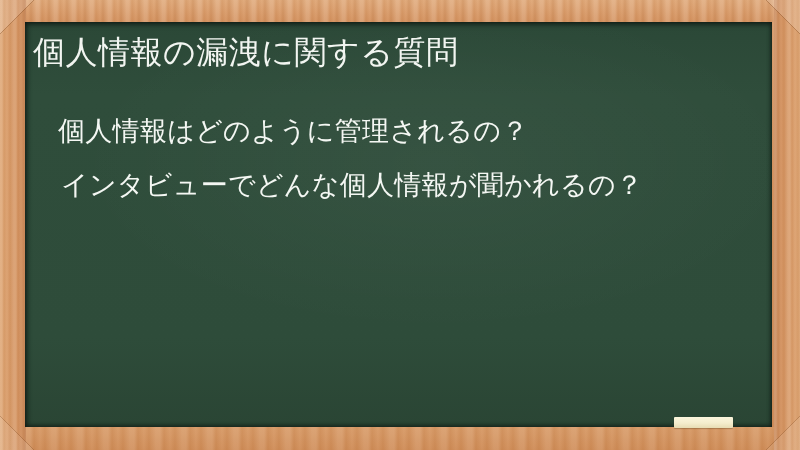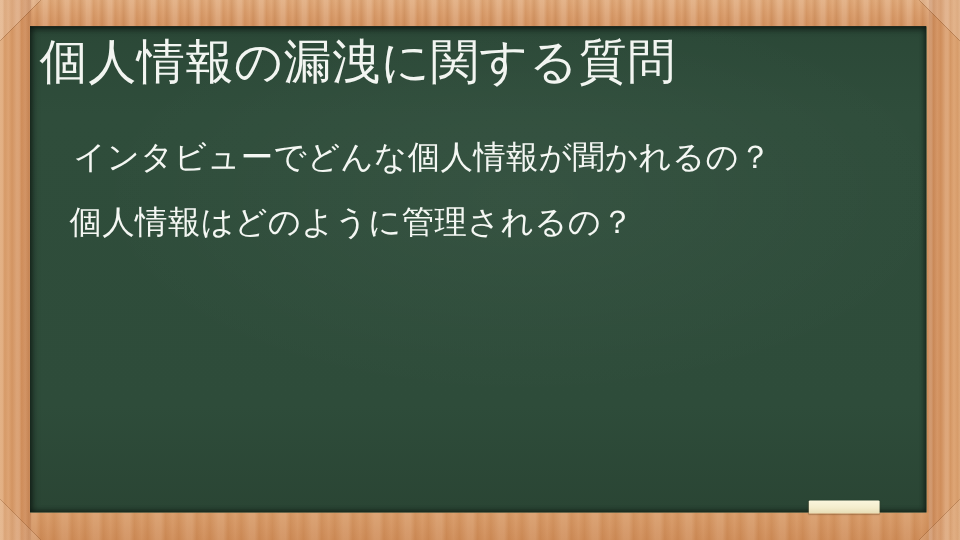--- a/index.html
+++ b/index.html
@@ -123,21 +123,21 @@
       inset 0 -2px 4px rgba(0,0,0,0.22);
     overflow: hidden;
   }
 
   .board-title {
     position: absolute;
     left: 8px;
     top: 6px;
     width: 720px;
     color: #f2f5f1;
-    font-size: 40px;
+    font-size: 32px;
     line-height: 48px;
     font-weight: 400;
     letter-spacing: 0.5px;
     white-space: nowrap;
   }
 
   .board-lines {
     position: absolute;
     left: 33px;
     top: 82px;
@@ -180,21 +180,21 @@
     <div class="miter tr"></div>
     <div class="miter bl"></div>
     <div class="miter br"></div>
   </div>
 
   <div class="board">
 
     <div class="board-title">個人情報の漏洩に関する質問</div>
 
     <div class="board-lines">
+      <div class="board-line">個人情報はどのように管理されるの？</div>
       <div class="board-line first">インタビューでどんな個人情報が聞かれるの？</div>
-      <div class="board-line">個人情報はどのように管理されるの？</div>
     </div>
 
   </div>
 
   <div class="chalk"></div>
 
 </div>
 
 </body></html>

